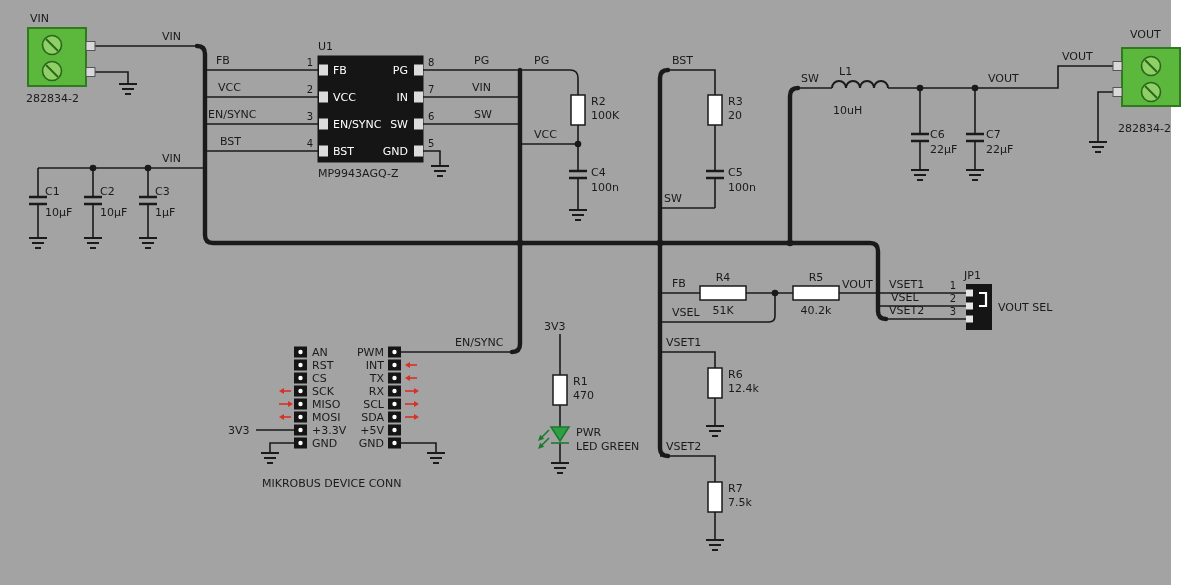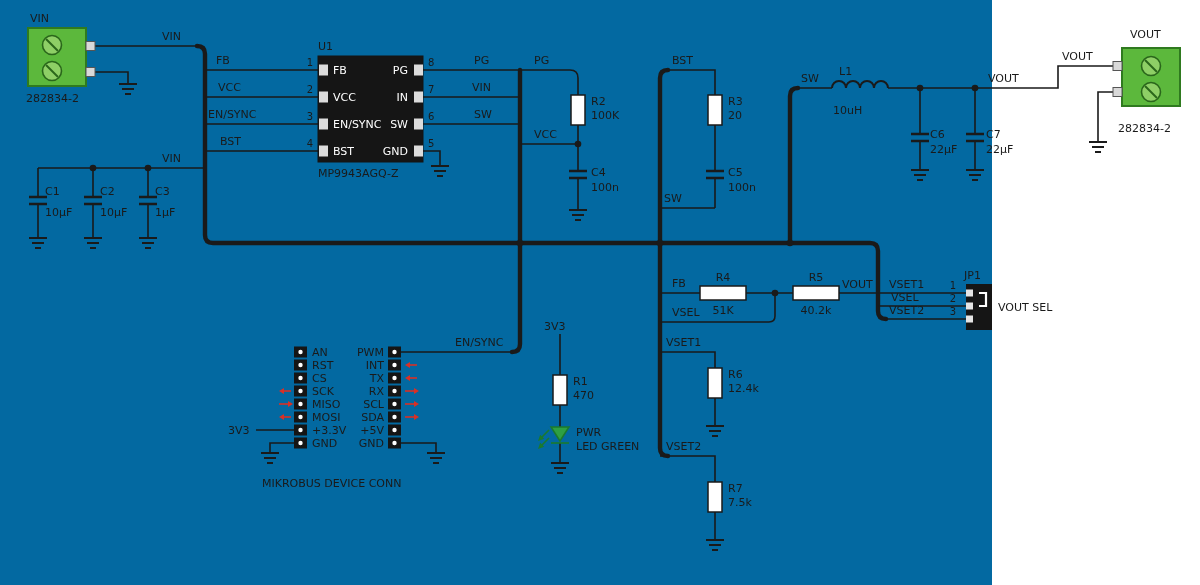--- a/index.html
+++ b/index.html
@@ -1,16 +1,16 @@
 <!DOCTYPE html>
 <html><head>
 <meta charset="utf-8">
 <style>
   html,body{margin:0;padding:0;background:#ffffff;}
-  .stage{width:992px;height:585px;background:#0369a1;position:relative;}
+  .stage{width:1171px;height:585px;background:#a3a3a3;position:relative;}
   svg{display:block;}
   text{font-family:"DejaVu Sans",sans-serif;font-size:11px;fill:#1a1a1a;}
   text.pn{font-size:10px;}
   text.white{fill:#ffffff;}
   text.mid{text-anchor:middle;}
   text.end{text-anchor:end;}
   .wire{stroke:#1a1a1a;stroke-width:1.6;fill:none;}
   .bus{stroke:#1a1a1a;stroke-width:4.4;fill:none;stroke-linecap:round;}
   .plate{stroke:#1a1a1a;stroke-width:2.6;fill:none;}
   .coil{stroke:#1a1a1a;stroke-width:2;fill:none;}

